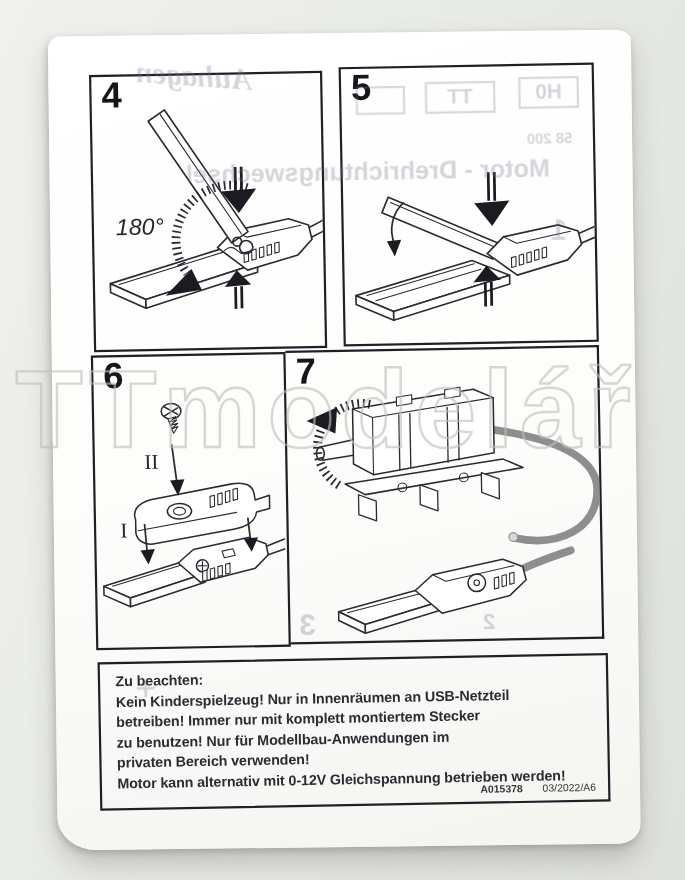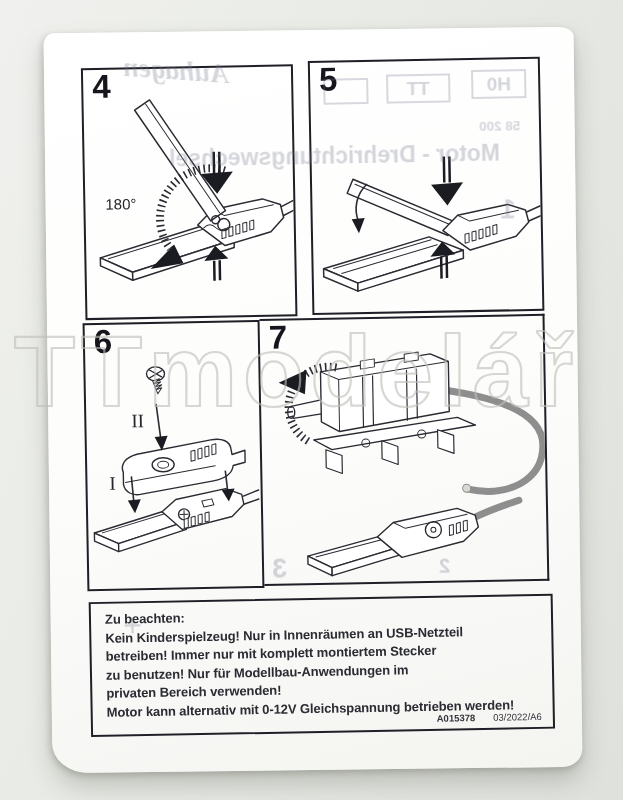--- a/index.html
+++ b/index.html
@@ -13,21 +13,21 @@
          transform:rotate(-0.7deg);}
   .content{position:absolute;inset:0;transform:rotate(-0.35deg);}
   
   .panel{position:absolute;border:2px solid #1f1f27;box-sizing:border-box;background:transparent;z-index:1;}
   .p4{left:39px;top:34px;width:212px;height:252px;}
   .p5{left:266px;top:31px;width:232px;height:254px;}
   .p6{left:36px;top:289px;width:177px;height:268px;}
   .p7{left:213px;top:288px;width:285px;height:267px;border-left:none;}
   .panel-num{position:absolute;left:9px;top:-2px;font-size:33px;font-weight:bold;color:#15151b;line-height:1.15;}
   .art{position:absolute;left:0;top:0;width:100%;height:100%;}
-  .deg{position:absolute;left:20px;top:126px;font-size:15px;color:#26262c;}
+  .deg{position:absolute;left:20px;top:126px;font-size:21px;color:#26262c;font-style:italic;}
   .lbl{position:absolute;font-family:"Liberation Serif",serif;font-size:19px;color:#26262c;}
   .lbl-ii{left:45px;top:86px;}
   .lbl-i{left:22px;top:148px;}
   
   .notice{position:absolute;left:37px;top:568px;width:464px;height:135px;border:2px solid #1f1f27;
           box-sizing:border-box;padding:7px 0 0 14px;z-index:1;}
   .notice .ln{font-size:13px;font-weight:600;line-height:18.6px;color:#2b2c33;white-space:nowrap;letter-spacing:-0.1px;}
   .codes{position:absolute;right:11px;bottom:5px;display:flex;gap:18px;font-size:9.5px;color:#33343a;}
   .code-a{font-weight:bold;text-align:center;}
   

